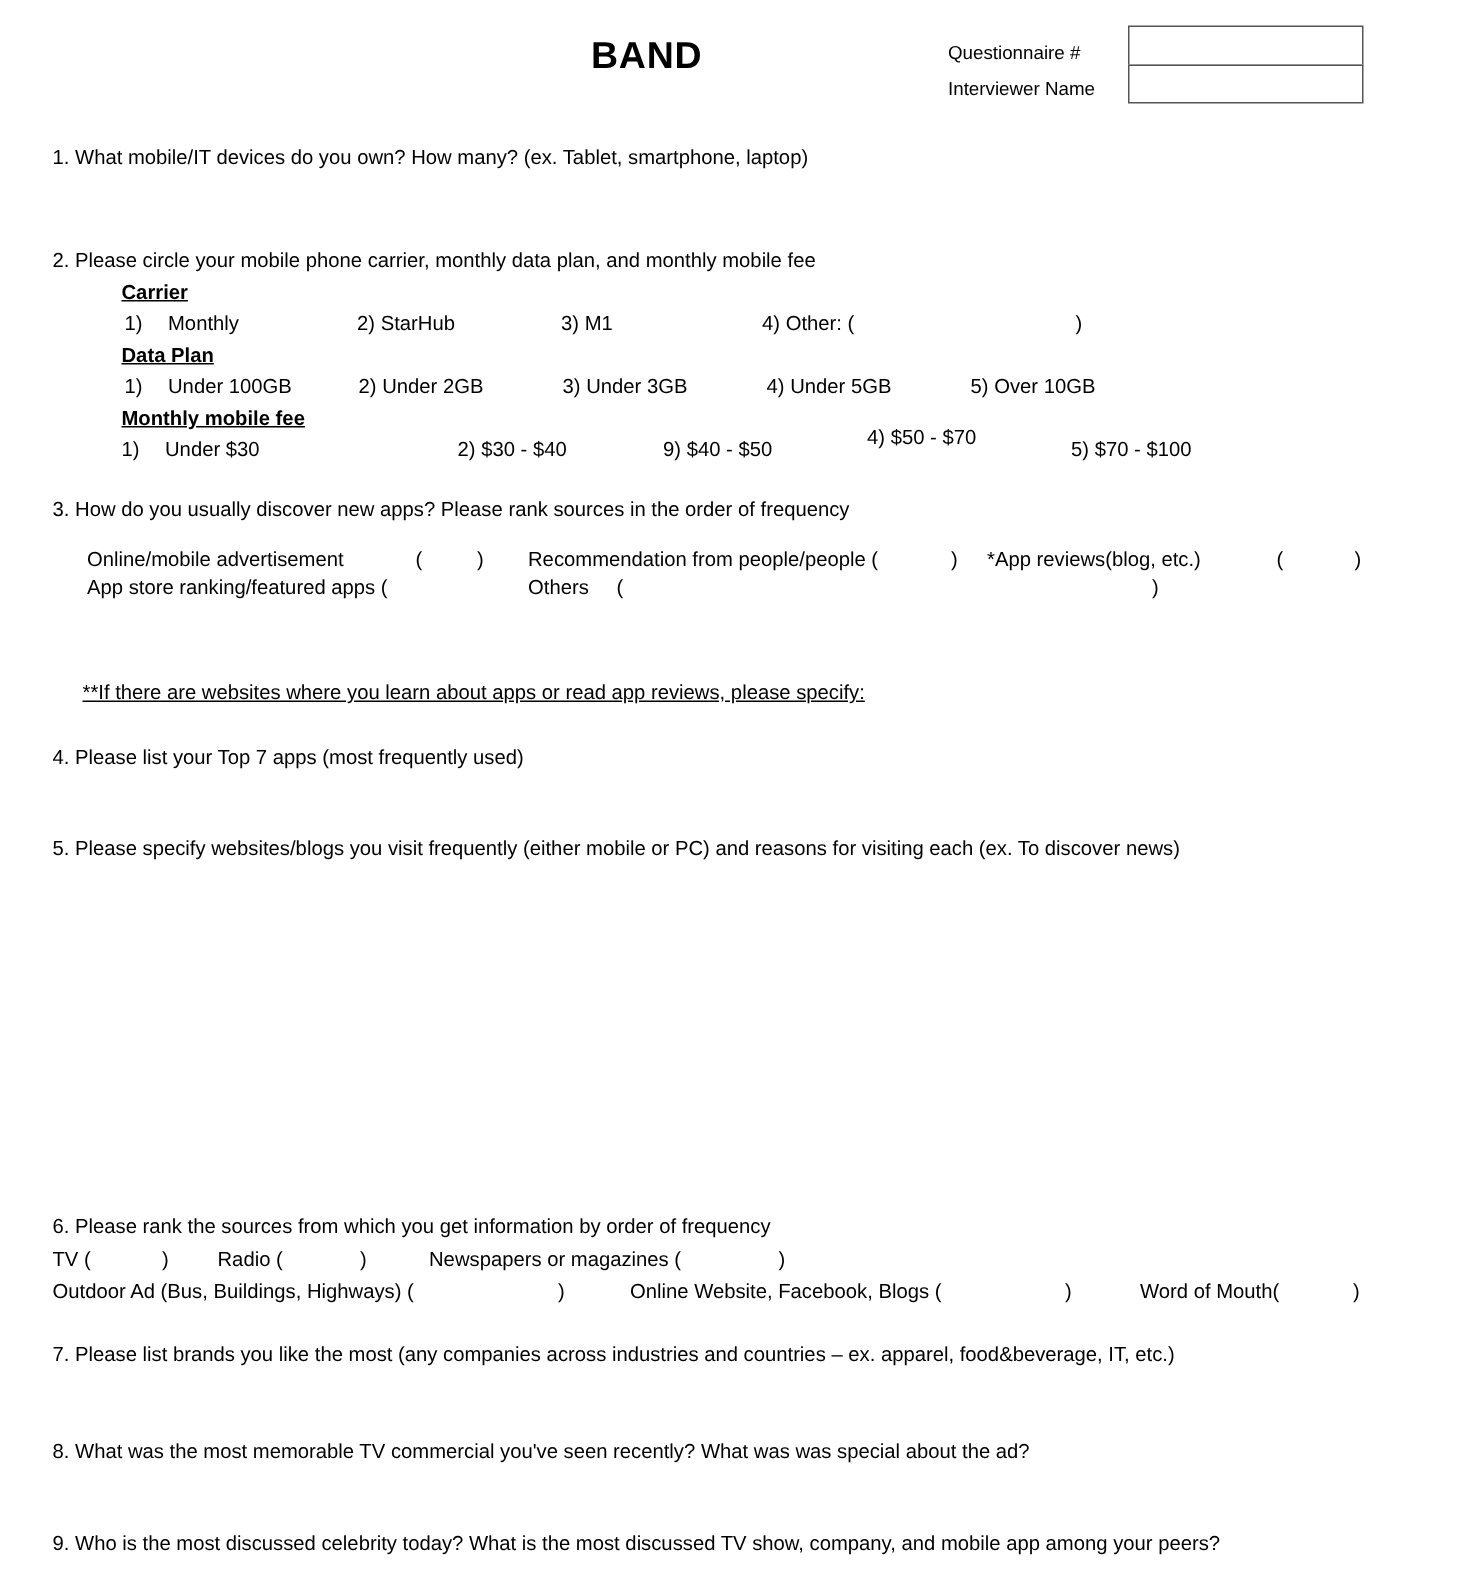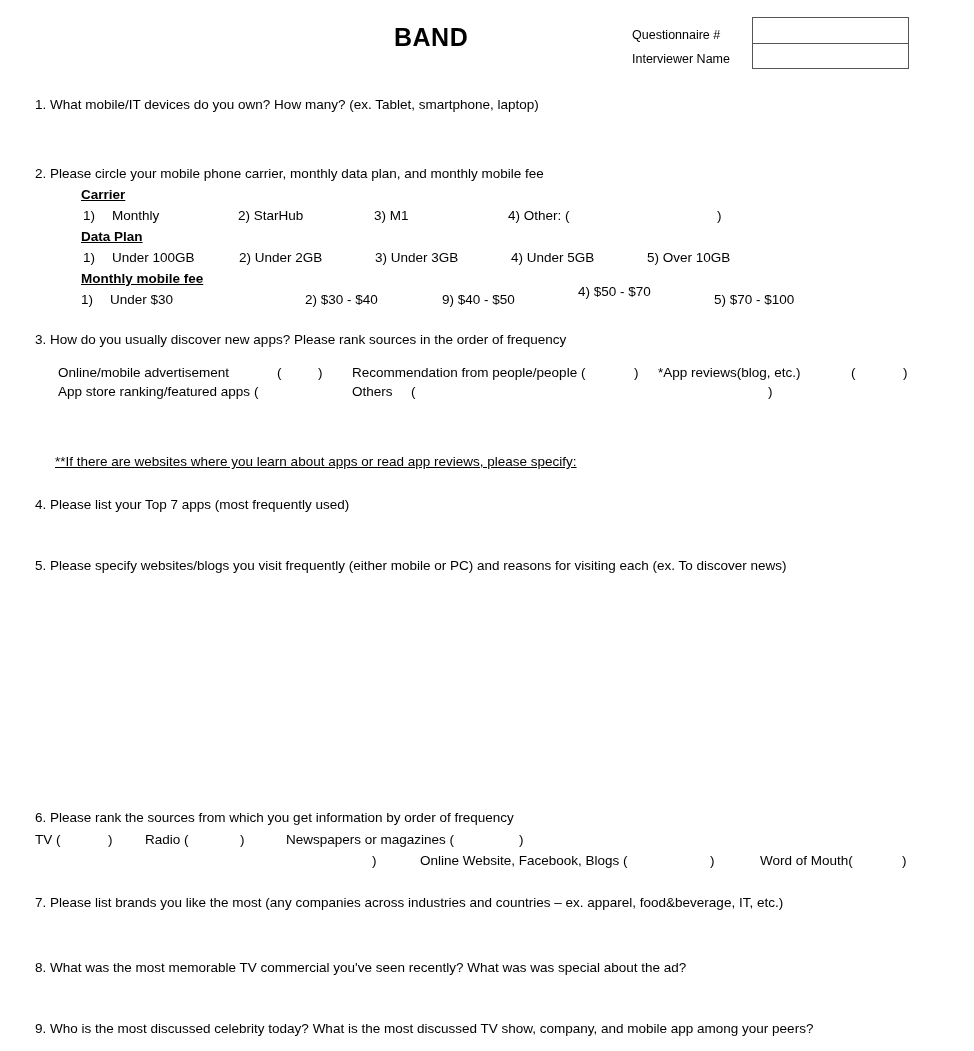--- a/index.html
+++ b/index.html
@@ -108,20 +108,21 @@
 
   <div class="abs" style="left:35px; top:557px;">5. Please specify websites/blogs you visit frequently (either mobile or PC) and reasons for visiting each (ex. To discover news)</div>
 
   <div class="abs" style="left:35px; top:809px;">6. Please rank the sources from which you get information by order of frequency</div>
   <span class="abs" style="left:35px; top:831px;">TV (</span>
   <span class="abs" style="left:108px; top:831px;">)</span>
   <span class="abs" style="left:145px; top:831px;">Radio (</span>
   <span class="abs" style="left:240px; top:831px;">)</span>
   <span class="abs" style="left:286px; top:831px;">Newspapers or magazines (</span>
   <span class="abs" style="left:519px; top:831px;">)</span>
+  <span class="abs" style="left:35px; top:852px;">Outdoor Ad (Bus, Buildings, Highways) (</span>
   <span class="abs" style="left:372px; top:852px;">)</span>
   <span class="abs" style="left:420px; top:852px;">Online Website, Facebook, Blogs (</span>
   <span class="abs" style="left:710px; top:852px;">)</span>
   <span class="abs" style="left:760px; top:852px;">Word of Mouth(</span>
   <span class="abs" style="left:902px; top:852px;">)</span>
 
   <div class="abs" style="left:35px; top:894px;">7. Please list brands you like the most (any companies across industries and countries – ex. apparel, food&amp;beverage, IT, etc.)</div>
 
   <div class="abs" style="left:35px; top:959px;">8. What was the most memorable TV commercial you've seen recently? What was was special about the ad?</div>
 

